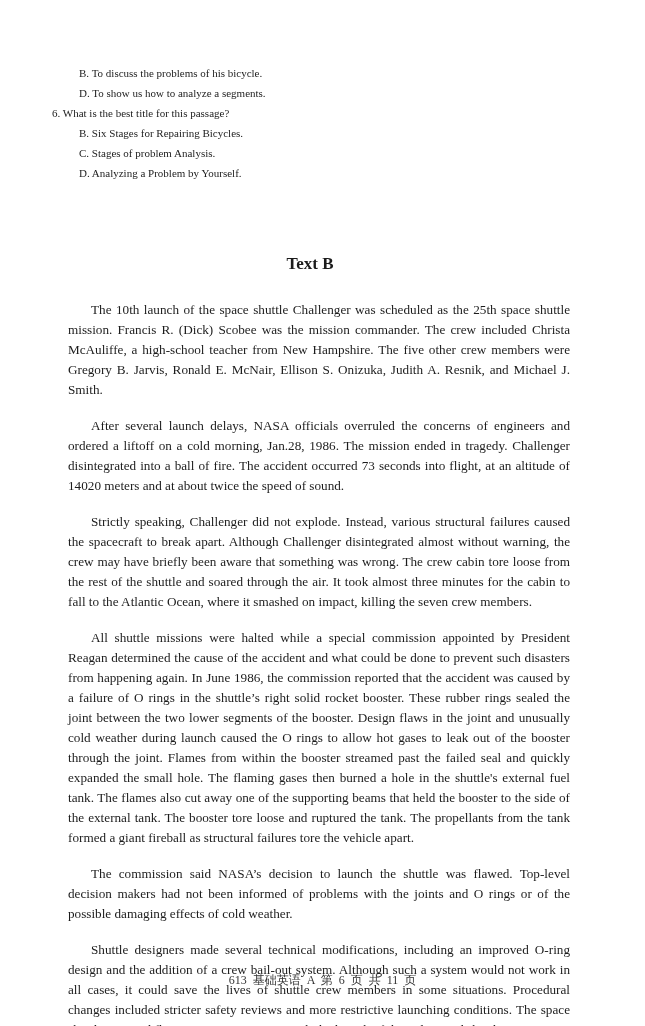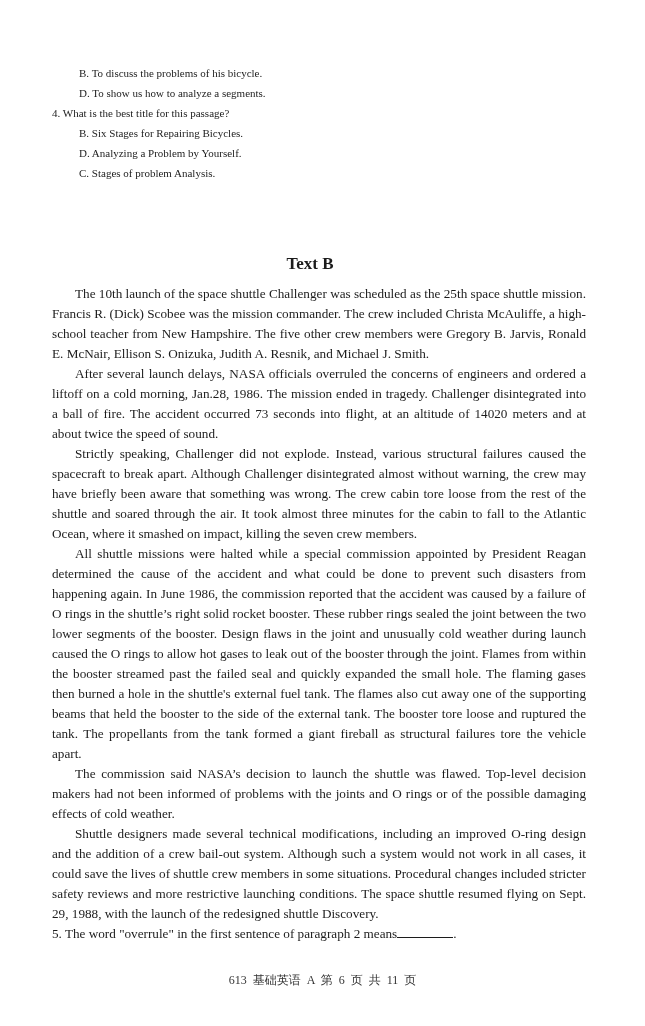--- a/index.html
+++ b/index.html
@@ -43,21 +43,21 @@
   }
   .body-text {
     position: absolute;
     left: 52px;
     top: 284px;
     width: 534px;
     font-size: 13.2px;
     line-height: 20px;
   }
   .body-text p {
-    margin: 0;
+    margin: 16px;
     text-indent: 23px;
     text-align: justify;
   }
   .body-text .question {
     text-indent: 0;
     text-align: left;
   }
   .blank {
     display: inline-block;
     width: 56px;
@@ -78,24 +78,24 @@
   }
 </style>
 </head>
 <body>
 
 <div class="page">
 
   <div class="qa">
     <div class="line opt">B. To discuss the problems of his bicycle.</div>
     <div class="line opt">D. To show us how to analyze a segments.</div>
-    <div class="line">4. What is the best title for this passage?</div>
+    <div class="line">6. What is the best title for this passage?</div>
     <div class="line opt">B. Six Stages for Repairing Bicycles.</div>
+    <div class="line opt">C. Stages of problem Analysis.</div>
     <div class="line opt">D. Analyzing a Problem by Yourself.</div>
-    <div class="line opt">C. Stages of problem Analysis.</div>
   </div>
 
   <div class="section-title">Text B</div>
 
   <div class="body-text">
     <p>The 10th launch of the space shuttle Challenger was scheduled as the 25th space shuttle mission. Francis R. (Dick) Scobee was the mission commander. The crew included Christa McAuliffe, a high-school teacher from New Hampshire. The five other crew members were Gregory B. Jarvis, Ronald E. McNair, Ellison S. Onizuka, Judith A. Resnik, and Michael J. Smith.</p>
     <p>After several launch delays, NASA officials overruled the concerns of engineers and ordered a liftoff on a cold morning, Jan.28, 1986. The mission ended in tragedy. Challenger disintegrated into a ball of fire. The accident occurred 73 seconds into flight, at an altitude of 14020 meters and at about twice the speed of sound.</p>
     <p>Strictly speaking, Challenger did not explode. Instead, various structural failures caused the spacecraft to break apart. Although Challenger disintegrated almost without warning, the crew may have briefly been aware that something was wrong. The crew cabin tore loose from the rest of the shuttle and soared through the air. It took almost three minutes for the cabin to fall to the Atlantic Ocean, where it smashed on impact, killing the seven crew members.</p>
     <p>All shuttle missions were halted while a special commission appointed by President Reagan determined the cause of the accident and what could be done to prevent such disasters from happening again.  In June 1986, the commission reported that the accident was caused by a failure of O rings in the shuttle’s right solid rocket booster. These rubber rings sealed the joint between the two lower segments of the booster. Design flaws in the joint and unusually cold weather during launch caused the O rings to allow hot gases to leak out of the booster through the joint. Flames from within the booster streamed past the failed seal and quickly expanded the small hole. The flaming gases then burned a hole in the shuttle's external fuel tank. The flames also cut away one of the supporting beams that held the booster to the side of the external tank. The booster tore loose and ruptured the tank. The propellants from the tank formed a giant fireball as structural failures tore the vehicle apart.</p>
     <p>The commission said NASA’s decision to launch the shuttle was flawed. Top-level decision makers had not been informed of problems with the joints and O rings or of the possible damaging effects of cold weather.</p>

